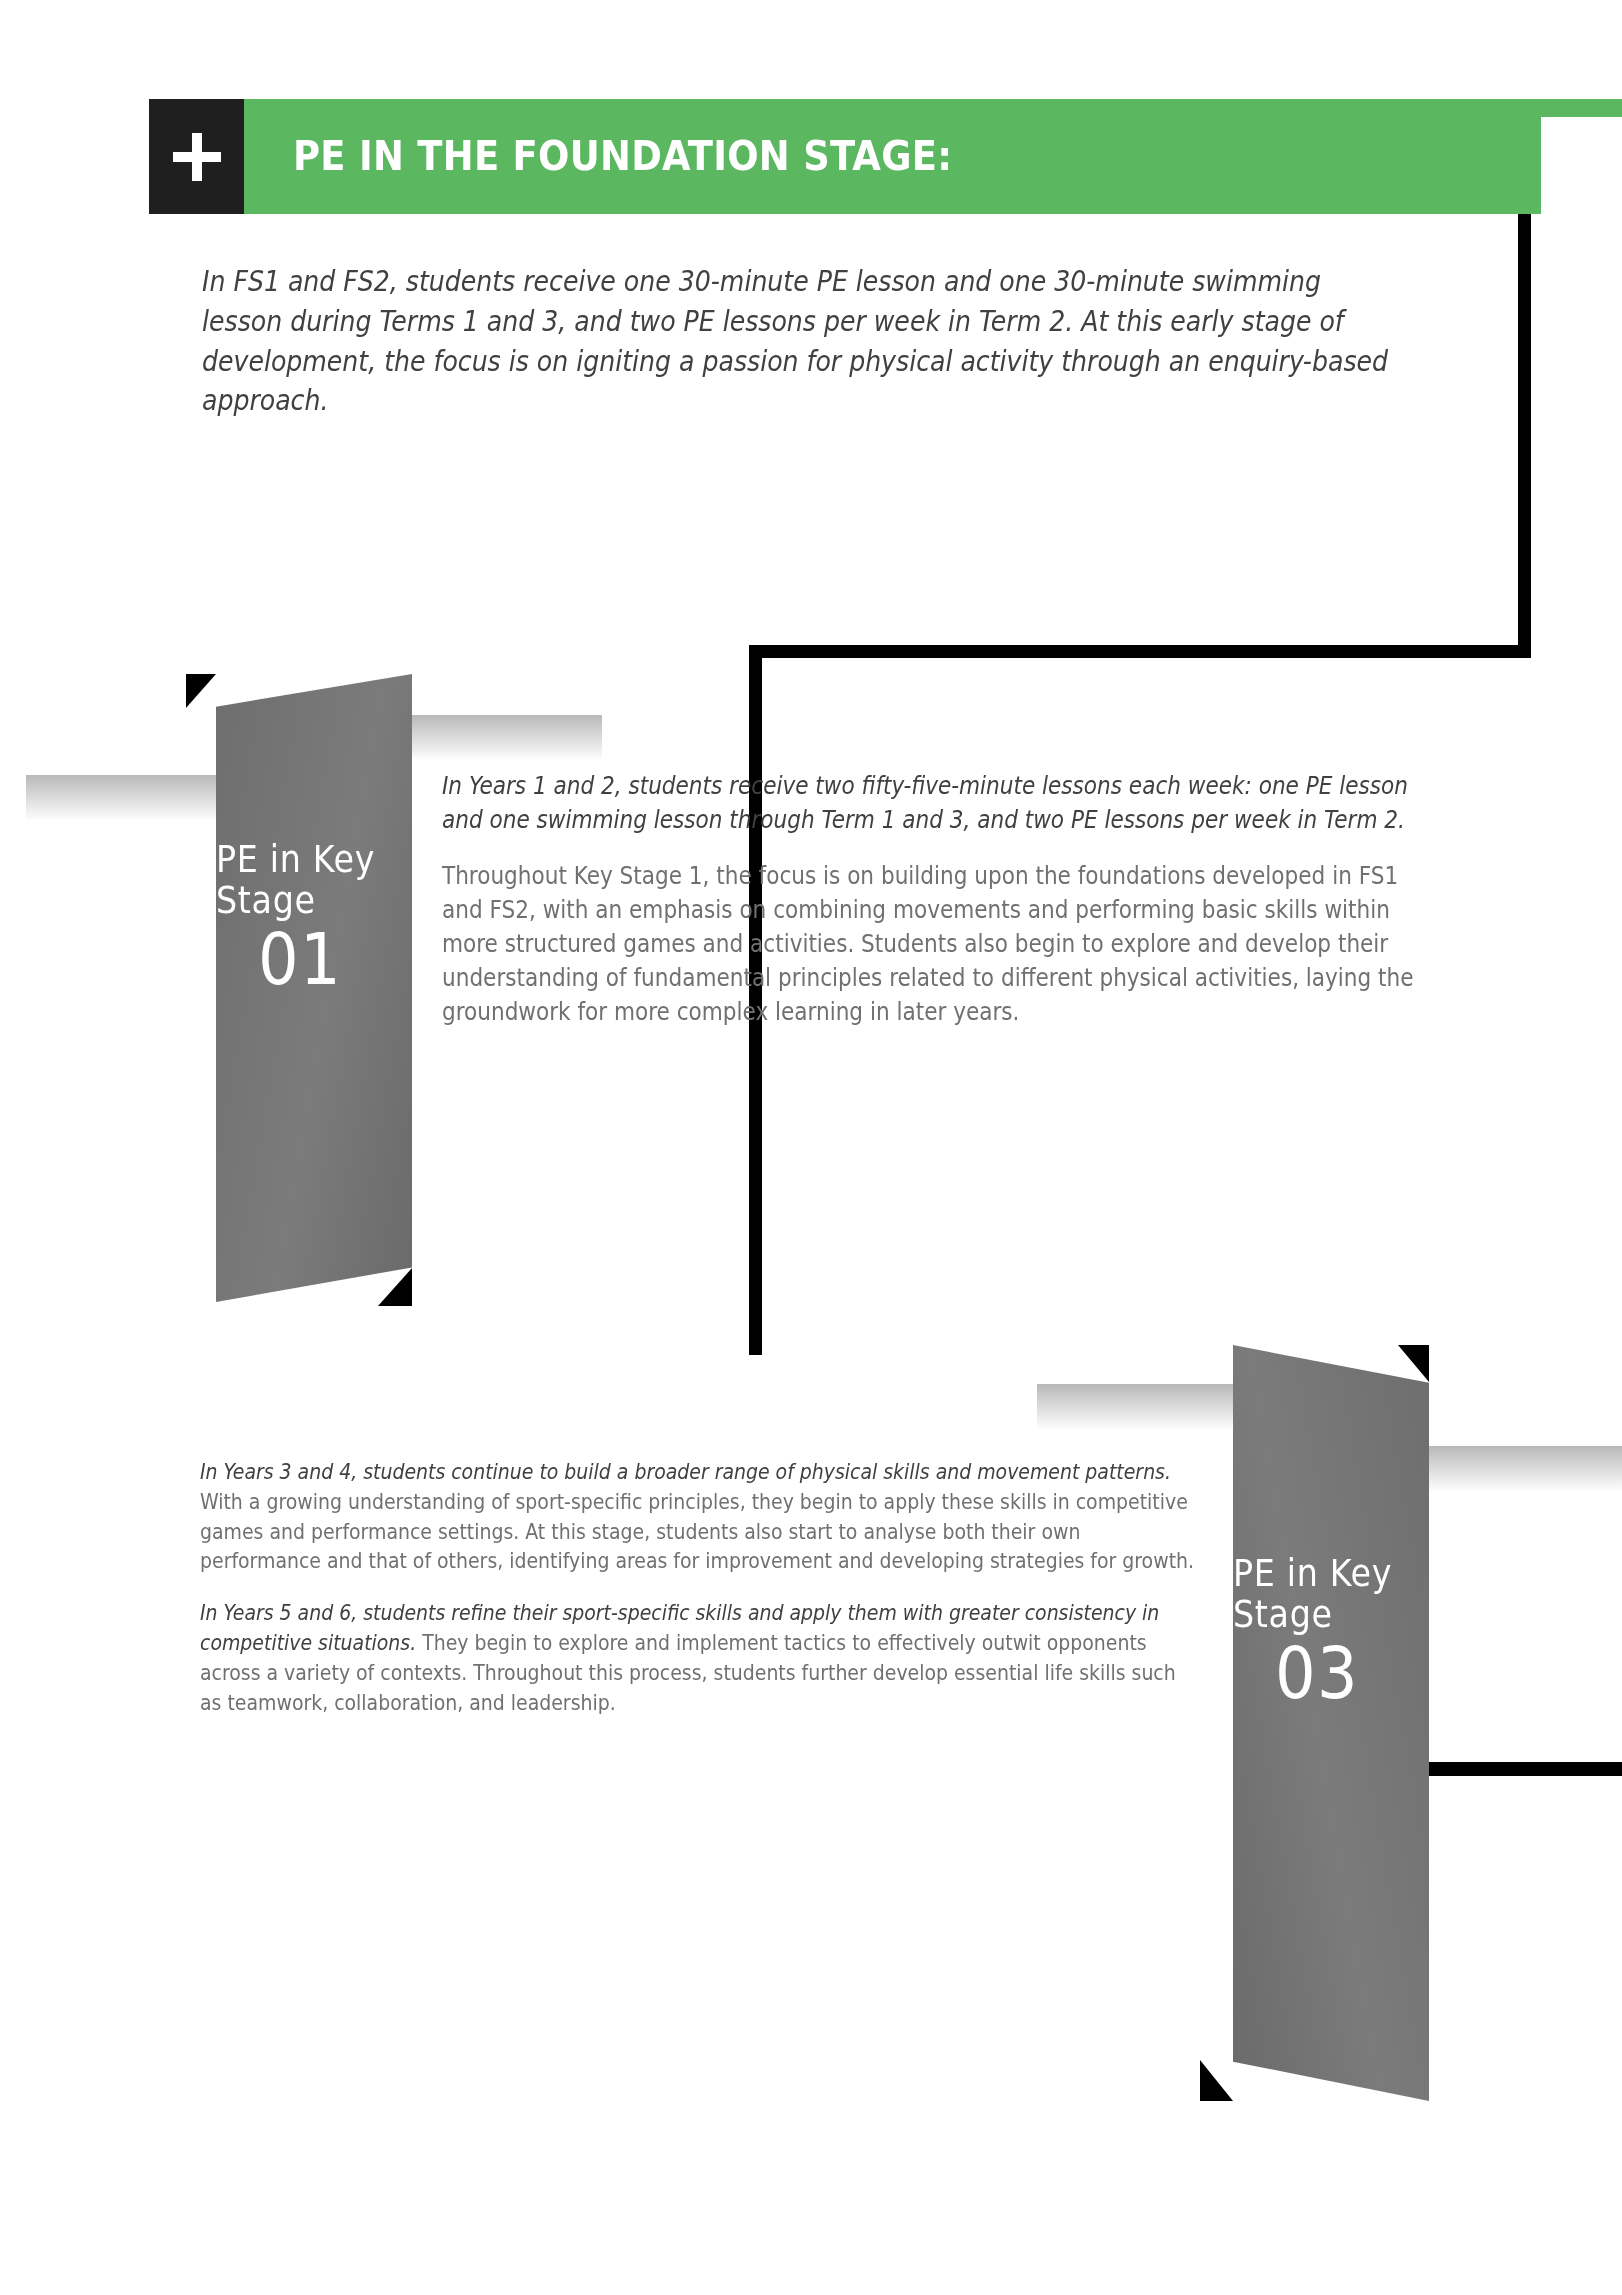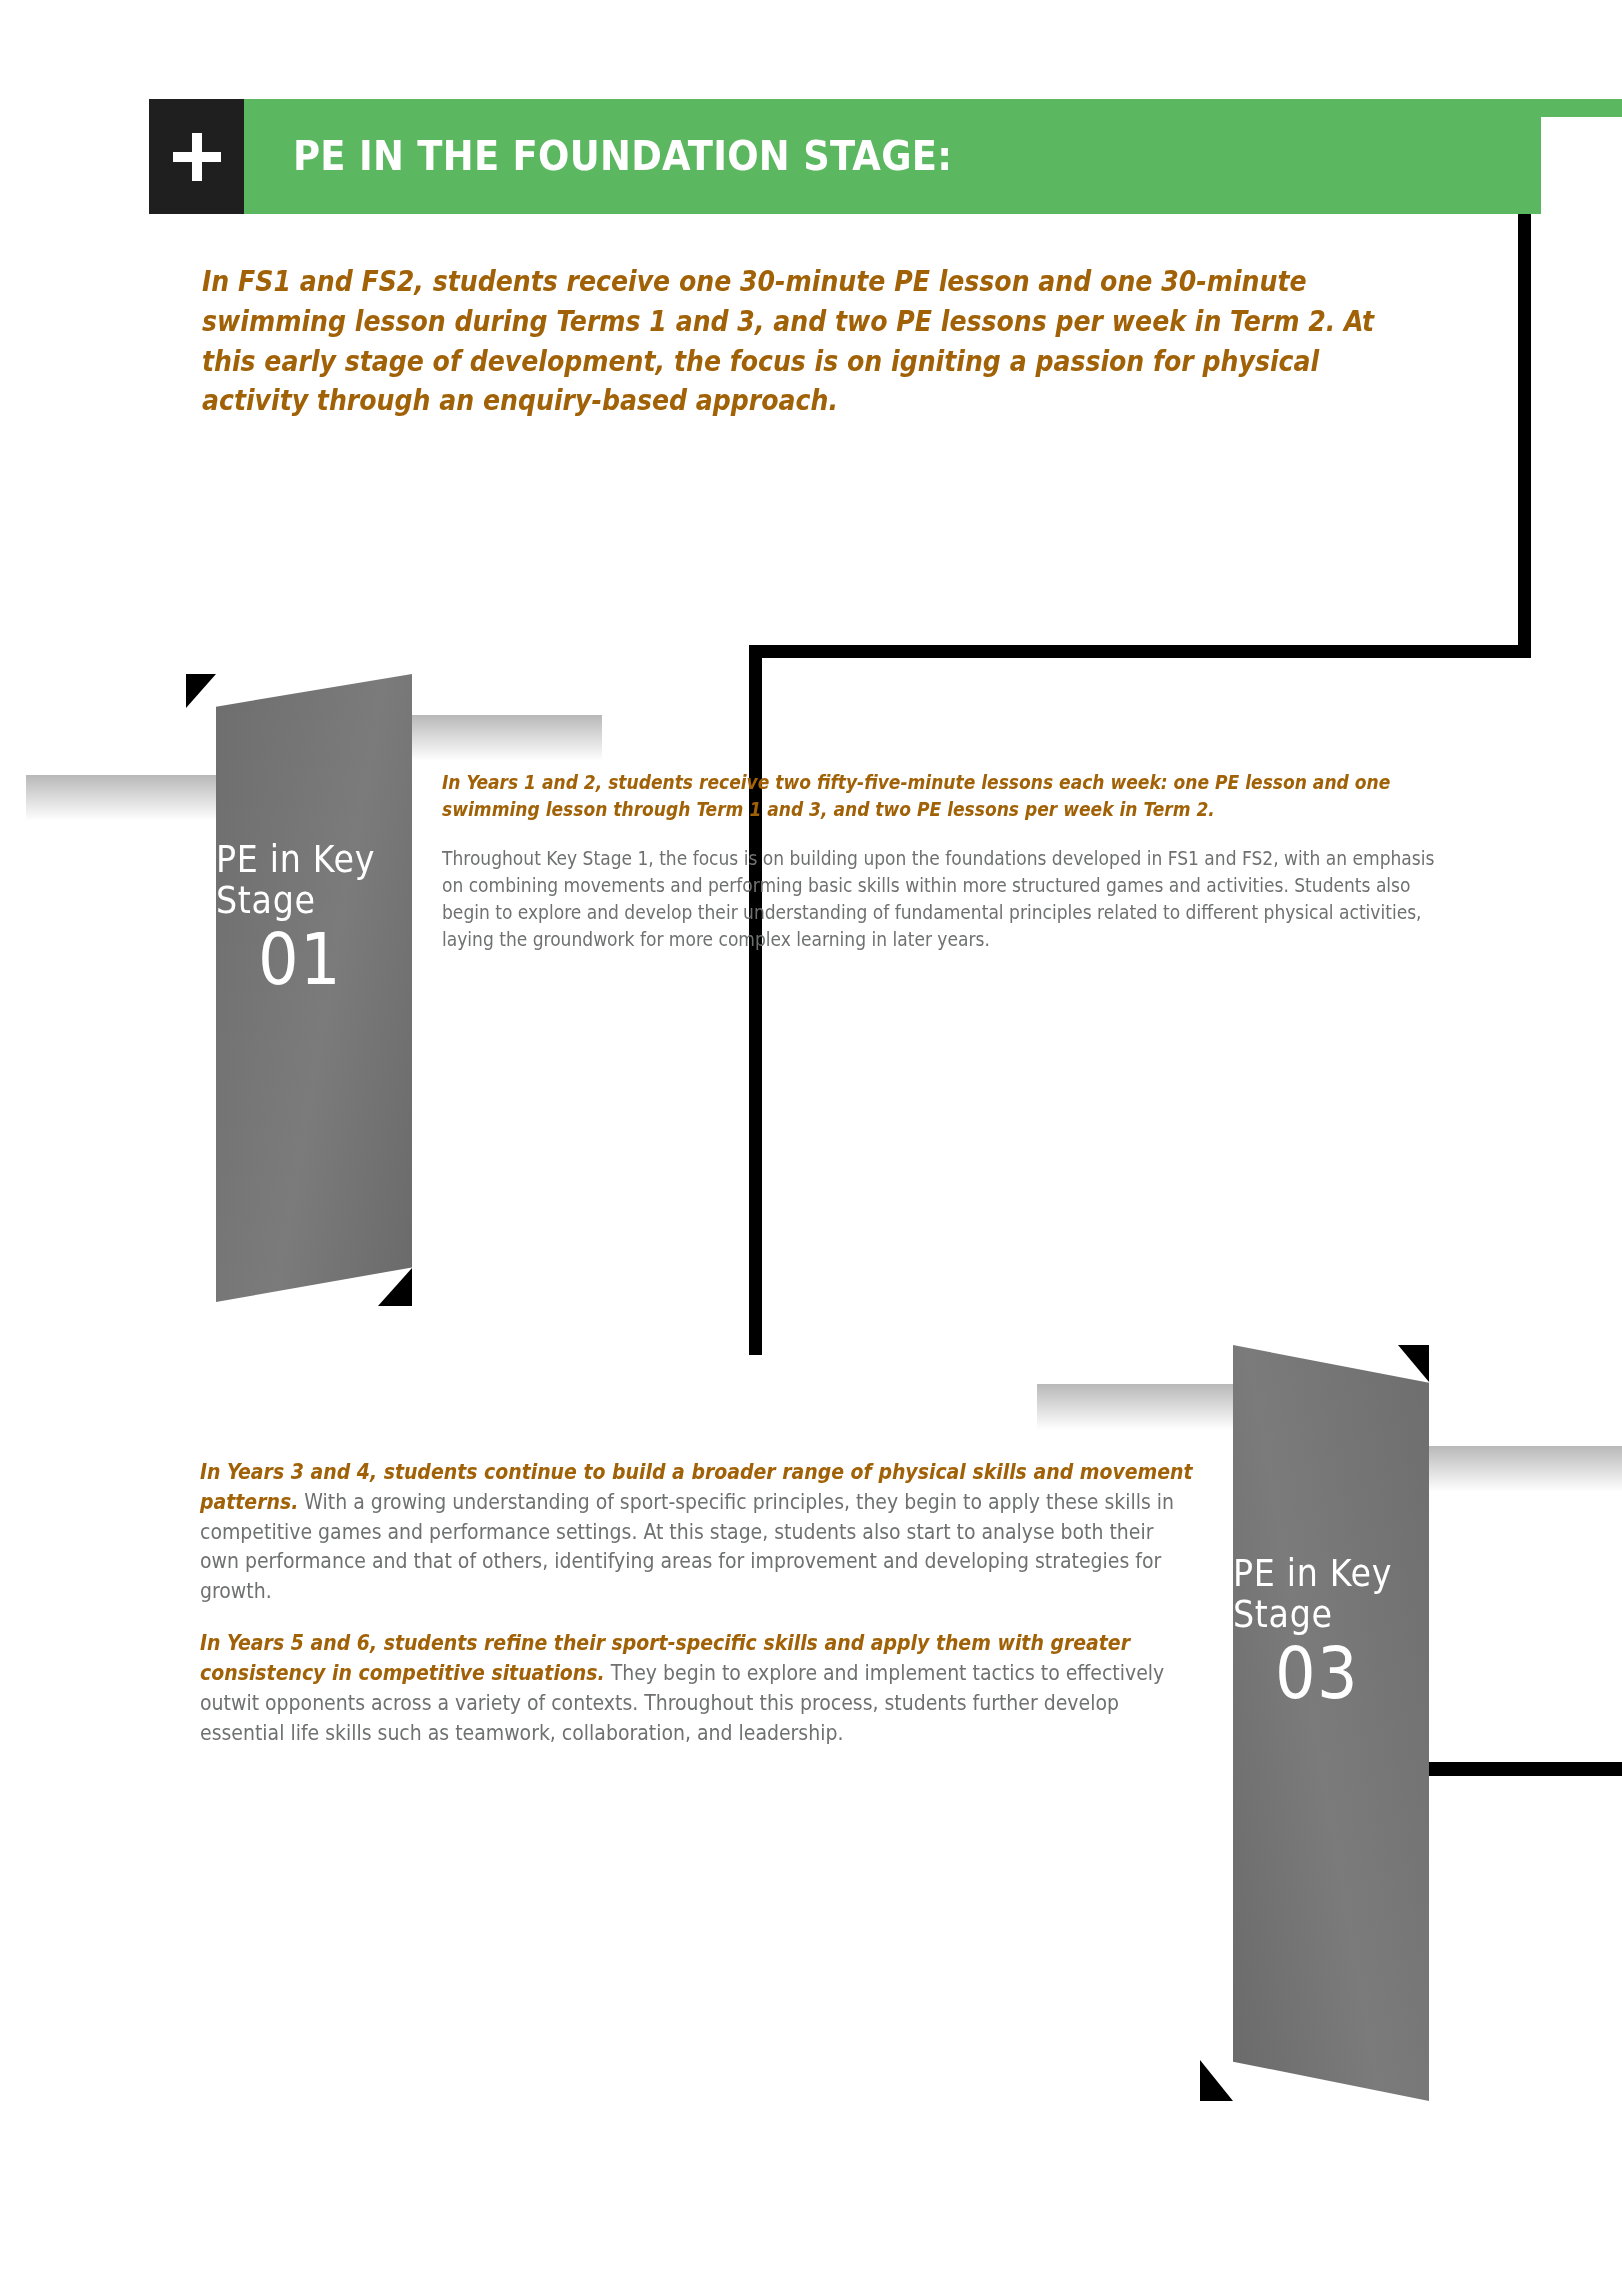--- a/index.html
+++ b/index.html
@@ -26,25 +26,25 @@
 
   
   .connector{position:absolute;background:#000000;z-index:2;}
   #conn-v1{left:1518px;top:209px;width:13px;height:442px;}
   #conn-h1{left:749px;top:645px;width:782px;height:13px;}
   #conn-v2{left:749px;top:645px;width:13px;height:710px;}
   #conn-h2{left:1417px;top:1762px;width:206px;height:14.4px;}
 
   
   .para{margin:0 0 22px 0;}
-  .green-text{color:#a16207;font-style:italic;font-weight:700;}
+  .green-text{color:#404040;font-style:italic;font-weight:400;}
   .gray-text{color:#6f7070;}
 
   #fs-text-block{position:absolute;left:202px;top:262px;width:1197px;font-size:28px;line-height:1.42;z-index:4;}
-  #ks1-text-block{position:absolute;left:442px;top:769px;width:1001px;font-size:19px;line-height:1.42;z-index:4;}
+  #ks1-text-block{position:absolute;left:442px;top:769px;width:1001px;font-size:24px;line-height:1.42;z-index:4;}
   #ks2-text-block{position:absolute;left:200px;top:1458px;width:995px;font-size:21px;line-height:1.42;z-index:4;}
 
   
   .ribbon-wrap{position:absolute;z-index:3;}
   .ribbon-shadow{position:absolute;height:46px;
     background:linear-gradient(to bottom, rgba(0,0,0,.28), rgba(0,0,0,0));}
   .ribbon-body{position:absolute;background:#757575;}
   .ribbon-label{position:absolute;left:0;right:0;text-align:left;color:#ffffff;z-index:4;}
   .ribbon-title{font-size:37px;line-height:1.12;letter-spacing:0.7px;}
   .ribbon-number{font-size:71px;line-height:1.05;letter-spacing:1.3px;margin-top:1.3px;margin-left:42px;}

